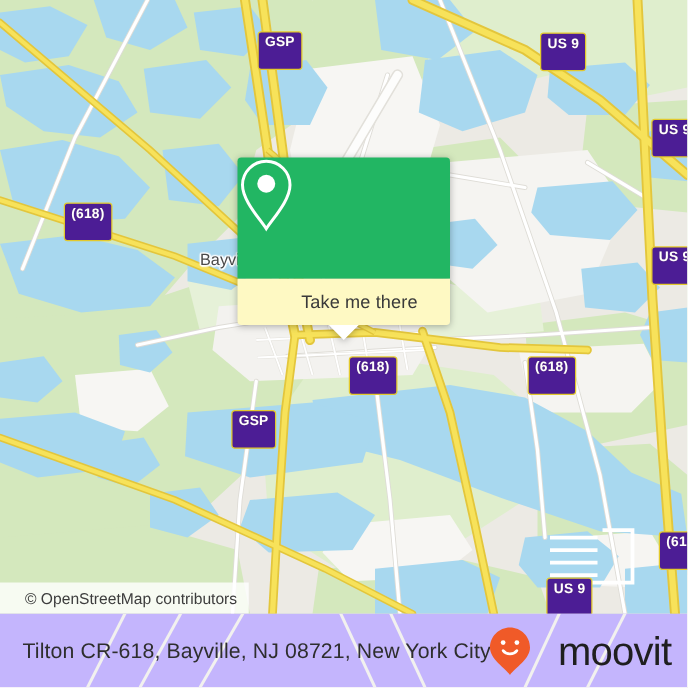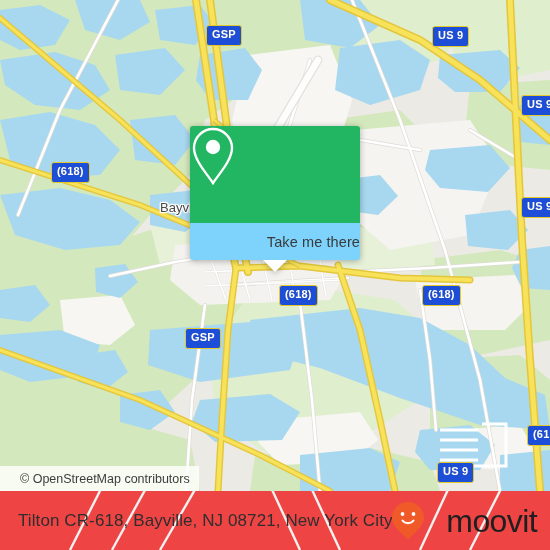--- a/index.html
+++ b/index.html
@@ -32,29 +32,29 @@
   #map svg {
     position: absolute;
     left: 0;
     top: 0;
     display: block;
   }
 
   
   .shield {
     position: absolute;
-    background: #1d4ed8;
+    background: #4c1d95;
     border: 1.5px solid #e3c92c;
     border-radius: 3px;
     color: #ffffff;
     font-family: "Liberation Sans", sans-serif;
     font-weight: bold;
     font-size: 11px;
     line-height: 14px;
-    padding: 1px 5px 4px 5px;
+    padding: 1px 5px 14px 5px;
     white-space: nowrap;
     letter-spacing: 0.2px;
     text-shadow: 0 0 1px rgba(120,100,10,0.35);
     box-sizing: border-box;
   }
 
   
   .place-label {
     position: absolute;
     font-family: "Liberation Sans", sans-serif;
@@ -78,26 +78,26 @@
   }
   #popup-head {
     background: #22b663;
     height: 97px;
     border-radius: 3px 3px 0 0;
     display: flex;
     align-items: center;
     justify-content: center;
   }
   #popup-body {
-    background: #7dd3fc;
+    background: #fef9c3;
     height: 37px;
     border-radius: 0 0 3px 3px;
     display: flex;
     align-items: center;
-    justify-content: flex-end;
+    justify-content: center;
     cursor: pointer;
     padding-left: 25px;
   }
   #popup-label {
     font-family: "Liberation Sans", sans-serif;
     font-size: 14.5px;
     color: #3a3a3a;
     letter-spacing: 0.1px;
   }
   #popup-tail {
@@ -131,21 +131,21 @@
     white-space: nowrap;
   }
 
   
   #bottombar {
     position: absolute;
     left: 0;
     top: 491px;
     width: 550px;
     height: 59px;
-    background: #ef4444;
+    background: #c4b5fd;
     overflow: hidden;
   }
   #bottombar-stripes {
     position: absolute;
     left: 0; top: 0;
     width: 550px; height: 59px;
   }
   #address {
     position: absolute;
     left: 18px;

